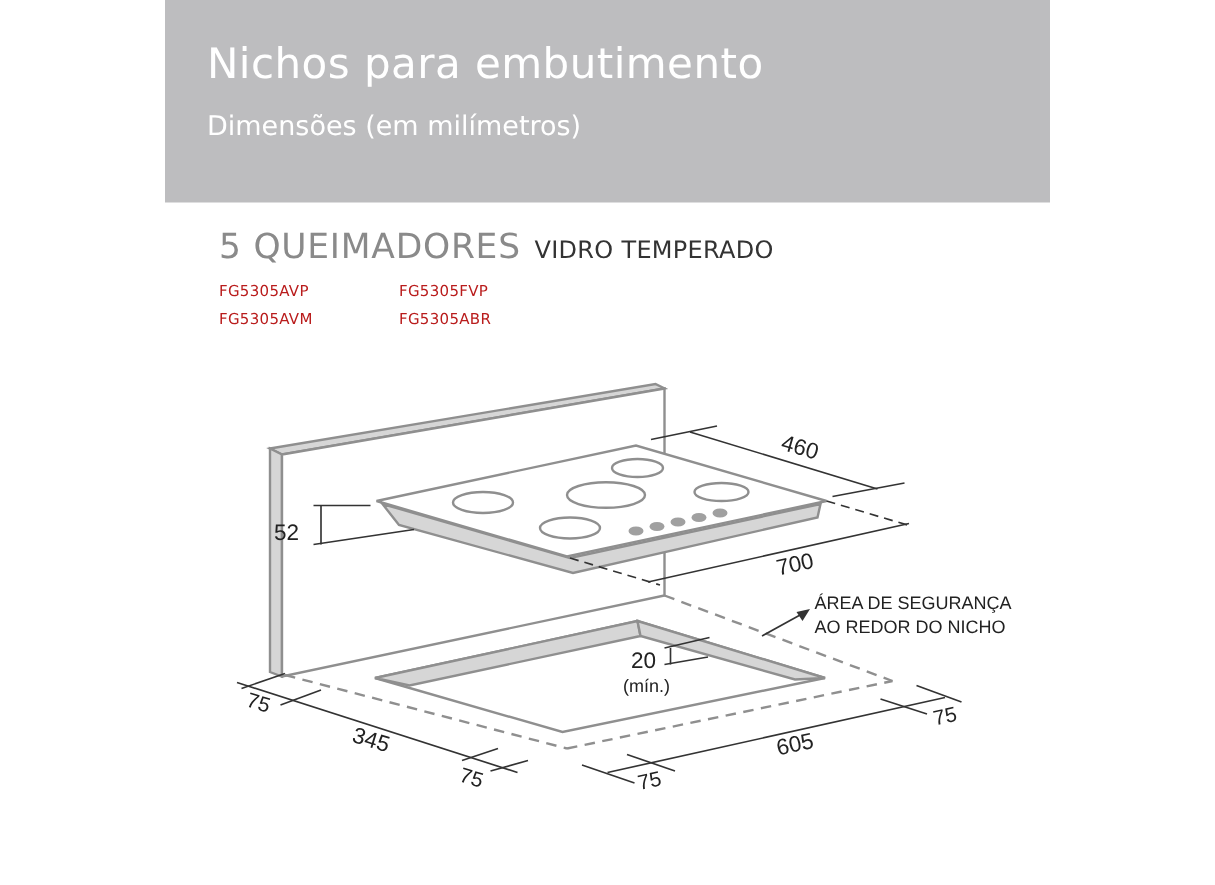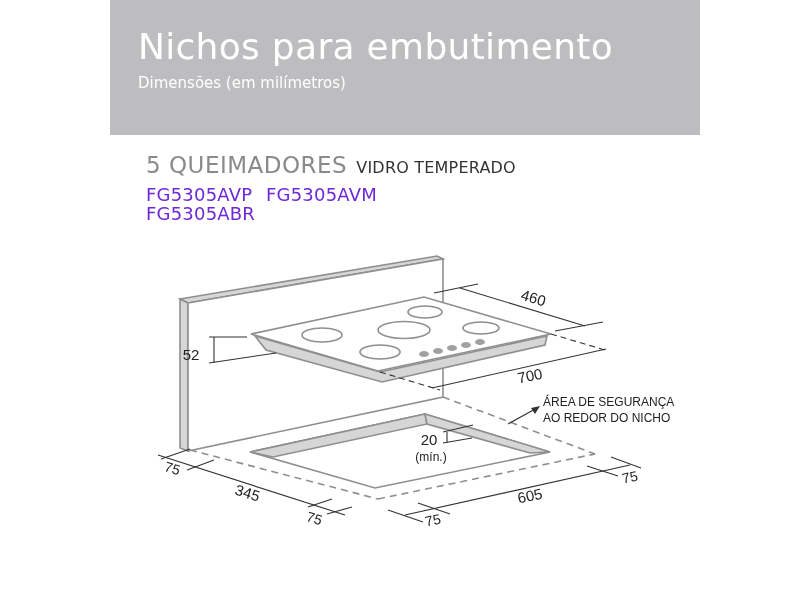--- a/index.html
+++ b/index.html
@@ -3,54 +3,55 @@
   <meta charset="utf-8">
   <style>
     html, body { margin: 0; padding: 0; background: #ffffff; }
     body { width: 810px; height: 590px; position: relative; overflow: hidden; font-family: "DejaVu Sans", sans-serif; }
     .header {
       position: absolute; left: 110px; top: 0; width: 590px; height: 135px;
       background: #bdbdbf;
     }
     .header-title {
       position: absolute; left: 28px; top: 26px; color: #ffffff;
-      font-size: 36px; font-weight: normal; letter-spacing: 0.3px; white-space: nowrap;
+      font-size: 28px; font-weight: normal; letter-spacing: 0.3px; white-space: nowrap;
     }
     .header-subtitle {
       position: absolute; left: 28px; top: 74px; color: #ffffff;
-      font-size: 15px; white-space: nowrap;
+      font-size: 18px; white-space: nowrap;
     }
     .product-heading {
       position: absolute; left: 146px; top: 152px; white-space: nowrap;
     }
     .burners-label { color: #8a8a8a; font-size: 23px; letter-spacing: 0.5px; }
     .glass-label { color: #333333; font-size: 16px; letter-spacing: 0.2px; margin-left: 4px; }
     .models {
       position: absolute; left: 146px; top: 186px;
       display: grid; grid-template-columns: 120px 120px; row-gap: 1px;
     }
-    .model { color: #6d28d9; font-size: 18px; line-height: 18px; letter-spacing: 0.2px; white-space: nowrap; }
+    .model { color: #b91c1c; font-size: 10px; line-height: 18px; letter-spacing: 0.2px; white-space: nowrap; }
     svg.diagram { position: absolute; left: 0; top: 0; }
     .dimtext { font-family: "Liberation Sans Narrow", "Liberation Sans", sans-serif; fill: #222222; }
   </style>
 </head>
 <body>
 
 <div class="header">
   <div class="header-title">Nichos para embutimento</div>
   <div class="header-subtitle">Dimensões (em milímetros)</div>
 </div>
 
 <div class="product-heading">
   <span class="burners-label">5 QUEIMADORES</span>
   <span class="glass-label">VIDRO TEMPERADO</span>
 </div>
 
 <div class="models">
   <div class="model">FG5305AVP</div>
+  <div class="model">FG5305FVP</div>
   <div class="model">FG5305AVM</div>
   <div class="model">FG5305ABR</div>
 </div>
 
 <svg class="diagram" width="810" height="590" viewBox="0 0 810 590">
 
   <g stroke="#8f8f8f" stroke-width="1.6" fill="#ffffff">
 
     <polygon points="180,299 437,256 443,259 188,303" fill="#d6d6d6"></polygon>
 

